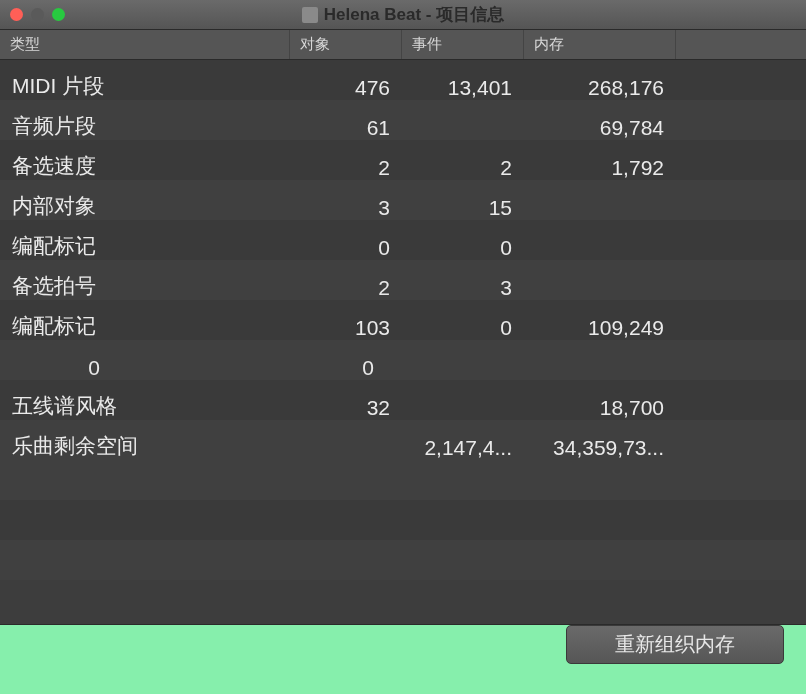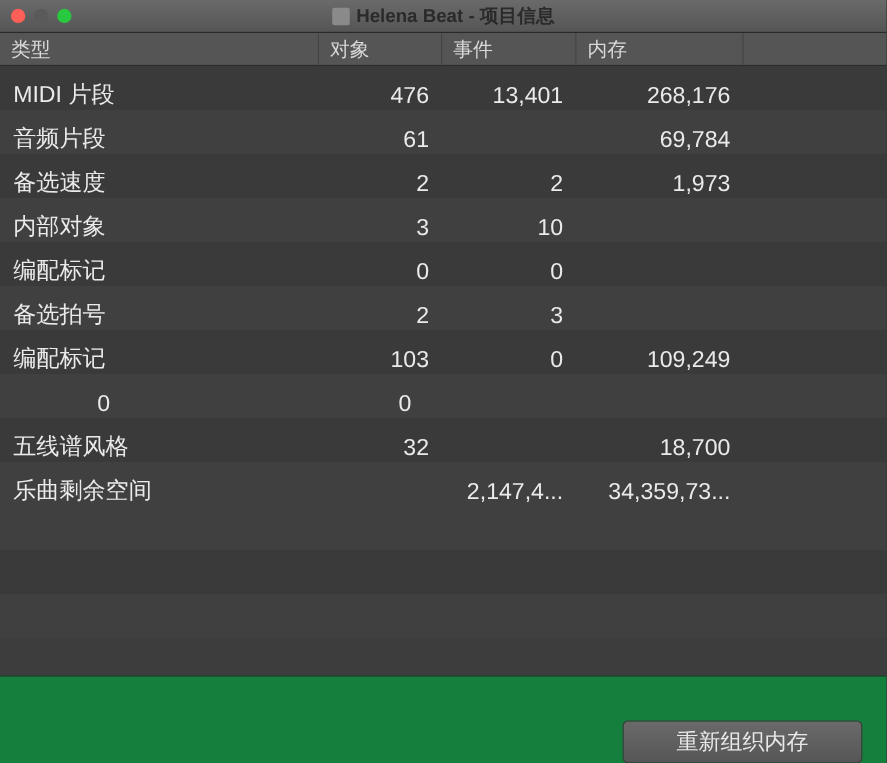--- a/index.html
+++ b/index.html
@@ -61,21 +61,21 @@
     }
     .header-row {
       display: flex;
       background: #555555;
       height: 30px;
       border-bottom: 1px solid #2a2a2a;
     }
     .header-cell {
       border-right: 1px solid #444;
       padding: 4px 10px;
-      font-size: 18px;
+      font-size: 15px;
       color: #d8d8d8;
       display: flex;
       align-items: center;
     }
     .col-type { width: 290px; }
     .col-obj { width: 112px; }
     .col-evt { width: 122px; }
     .col-mem { width: 152px; }
     .col-extra { flex: 1; border-right: none; }
     .table-body {
@@ -91,25 +91,25 @@
     .data-row:nth-child(odd) { background: #3a3a3a; }
     .data-row:nth-child(even) { background: #404040; }
     .cell {
       padding: 0 12px;
       font-size: 21px;
       color: #eaeaea;
     }
     .cell.col-type { text-align: left; }
     .cell.col-obj, .cell.col-evt, .cell.col-mem { text-align: right; }
     .footer {
-      height: 80px;
-      background: #15803d;
+      height: 70px;
+      background: #86efac;
       display: flex;
       justify-content: flex-end;
-      align-items: flex-end;
+      align-items: flex-start;
       padding: 0 22px;
       border-top: 1px solid #2a2a2a;
     }
     .btn {
       background: linear-gradient(#6a6a6a, #565656);
       border: 1px solid #3a3a3a;
       border-radius: 5px;
       color: #e8e8e8;
       font-size: 20px;
       padding: 5px 48px;
@@ -161,27 +161,27 @@
         <div class="cell col-type">音频片段</div>
         <div class="cell col-obj">61</div>
         <div class="cell col-evt"></div>
         <div class="cell col-mem">69,784</div>
         <div class="cell col-extra"></div>
       </div>
       <div class="data-row">
         <div class="cell col-type">备选速度</div>
         <div class="cell col-obj">2</div>
         <div class="cell col-evt">2</div>
-        <div class="cell col-mem">1,973</div>
+        <div class="cell col-mem">1,792</div>
         <div class="cell col-extra"></div>
       </div>
       <div class="data-row">
         <div class="cell col-type">内部对象</div>
         <div class="cell col-obj">3</div>
-        <div class="cell col-evt">10</div>
+        <div class="cell col-evt">15</div>
         <div class="cell col-mem"></div>
         <div class="cell col-extra"></div>
       </div>
       <div class="data-row">
         <div class="cell col-type">编配标记</div>
         <div class="cell col-obj">0</div>
         <div class="cell col-evt">0</div>
         <div class="cell col-mem"></div>
         <div class="cell col-extra"></div>
       </div>

